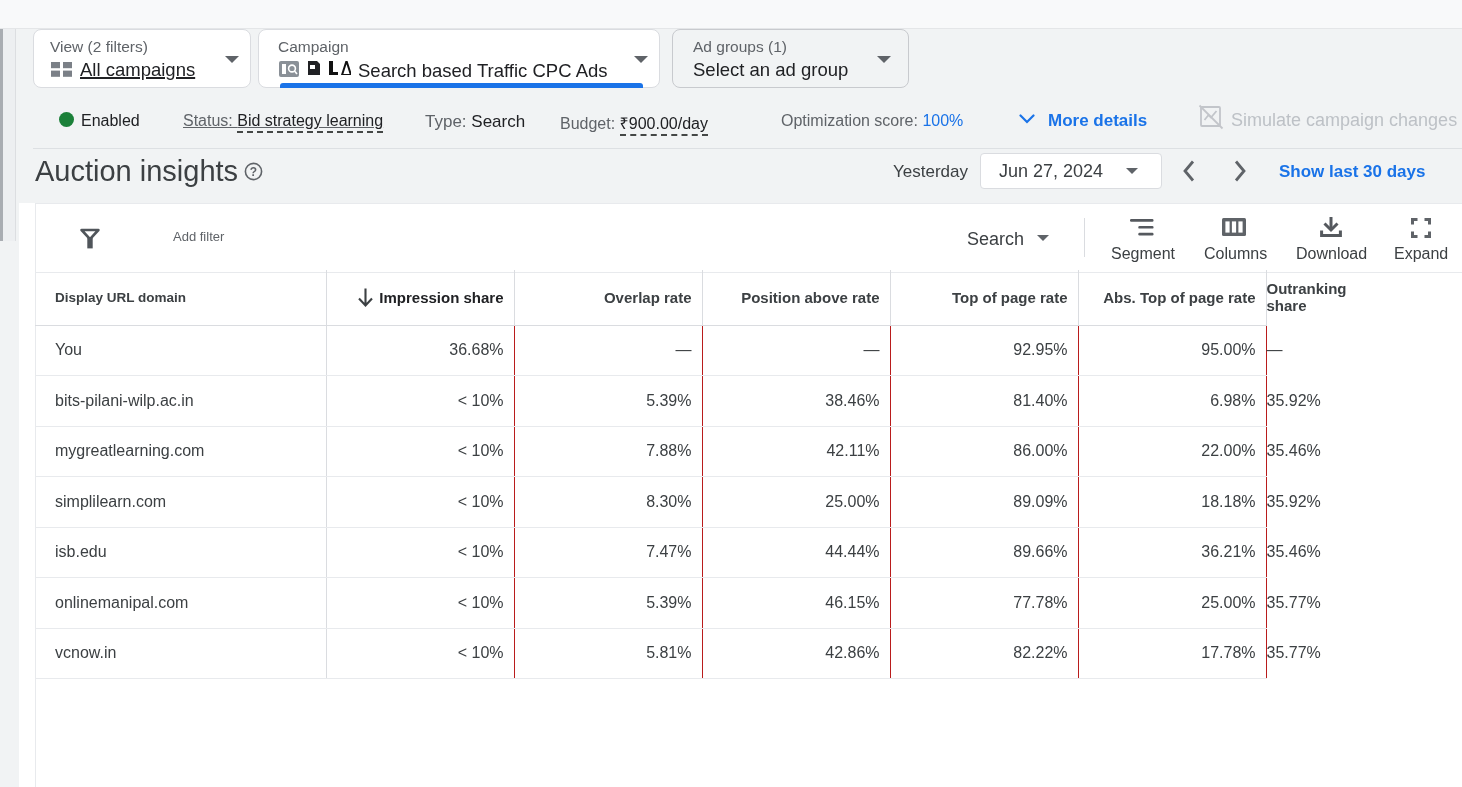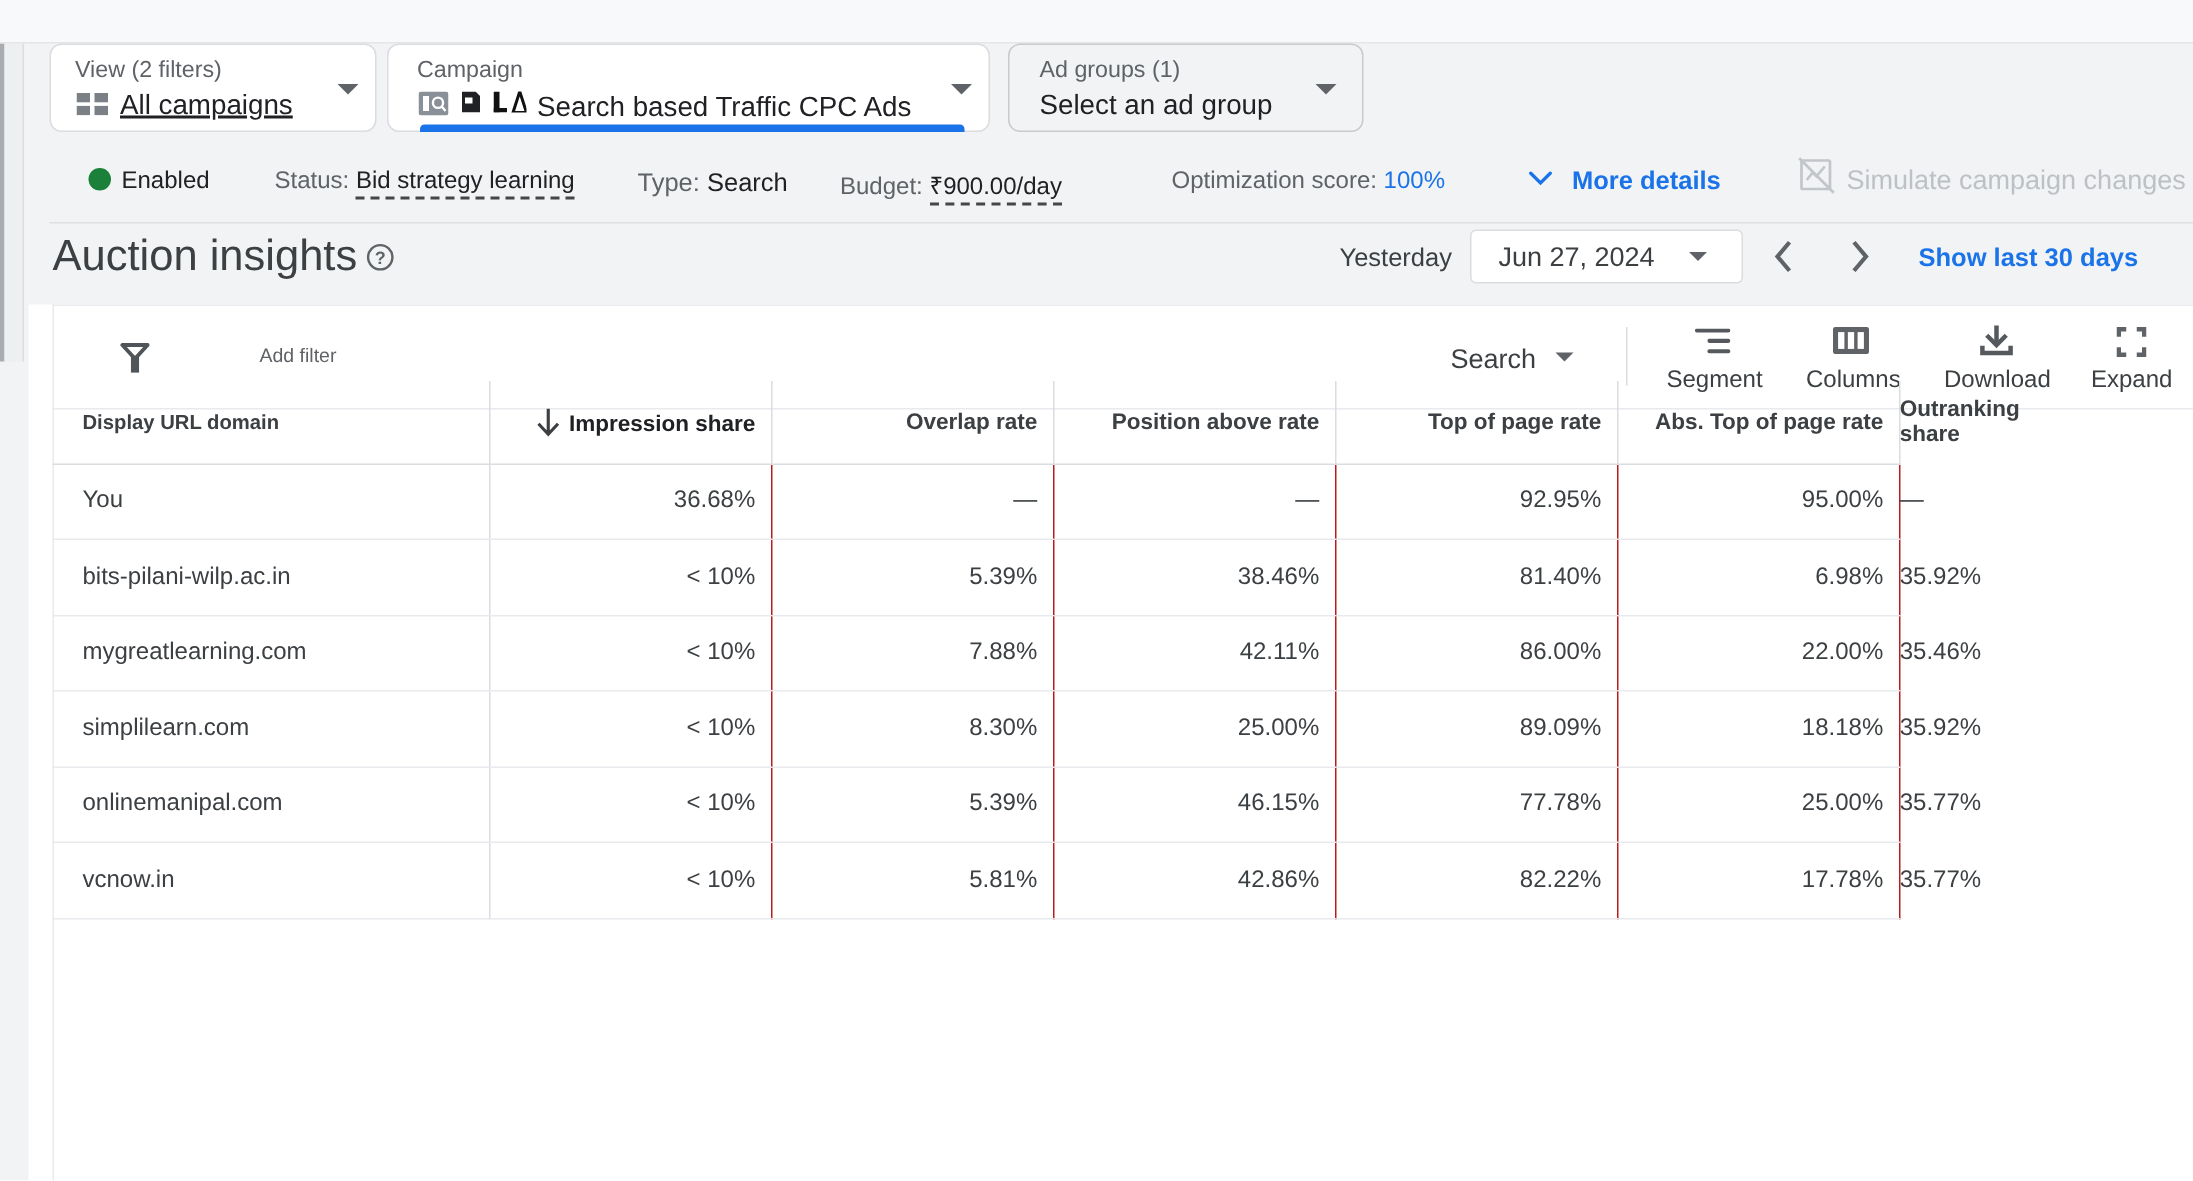--- a/index.html
+++ b/index.html
@@ -58,21 +58,21 @@
 <div class="abs" style="left:358px;top:60px;font-size:18.5px;color:#202124;">Search based Traffic CPC Ads</div>
 <div class="abs" style="left:634px;top:56px;width:0;height:0;border-left:7px solid transparent;border-right:7px solid transparent;border-top:7px solid #5f6368;"></div>
 
 <div class="abs" style="left:672px;top:29px;width:237px;height:59px;background:#f1f3f4;border:1px solid #c8cace;border-radius:8px;"></div>
 <div class="abs gray" style="left:693px;top:38px;font-size:15.5px;">Ad groups (1)</div>
 <div class="abs" style="left:693px;top:59px;font-size:18.5px;color:#202124;">Select an ad group</div>
 <div class="abs" style="left:877px;top:56px;width:0;height:0;border-left:7px solid transparent;border-right:7px solid transparent;border-top:7px solid #5f6368;"></div>
 
 <div class="abs" style="left:59px;top:112px;width:15px;height:15px;border-radius:50%;background:#1b8039;"></div>
 <div class="abs" style="left:81px;top:112px;font-size:16px;color:#202124;">Enabled</div>
-<div class="abs gray" style="left:183px;top:112px;font-size:16px;">Status: <span style="color:#202124;border-bottom:2px dashed #444746;padding-bottom:2px;">Bid strategy learning</span></div>
+<div class="abs gray" style="left:183px;top:112px;font-size:16px;text-decoration:underline;">Status: <span style="color:#202124;border-bottom:2px dashed #444746;padding-bottom:2px;">Bid strategy learning</span></div>
 <div class="abs gray" style="left:425px;top:112px;font-size:17px;">Type: <span style="color:#202124;">Search</span></div>
 <div class="abs gray" style="left:560px;top:112px;font-size:16px;">Budget: <span style="color:#202124;border-bottom:2px dashed #444746;padding-bottom:2px;">₹900.00/day</span></div>
 <div class="abs gray" style="left:781px;top:112px;font-size:16px;">Optimization score: <span class="blue">100%</span></div>
 <svg class="abs" style="left:1019px;top:114px;" width="16" height="10" viewBox="0 0 16 10">
   <path d="M1.5 1.5 L8 8 L14.5 1.5" fill="none" stroke="#1a73e8" stroke-width="2.2" stroke-linecap="round"></path>
 </svg>
 <div class="abs" style="left:1048px;top:111px;font-size:17px;color:#1a73e8;font-weight:700;">More details</div>
 <svg class="abs" style="left:1198px;top:104px;" width="26" height="26" viewBox="0 0 26 26">
   <rect x="3" y="3" width="19" height="19" rx="1" fill="none" stroke="#c2c5ca" stroke-width="1.8"></rect>
   <path d="M6.5 16 L10.5 11 L13 13.5 L18.5 7" fill="none" stroke="#c2c5ca" stroke-width="1.8"></path>
@@ -134,21 +134,21 @@
 </svg>
 <div class="abs dark" style="left:1296px;top:245px;font-size:16px;">Download</div>
 
 <svg class="abs" style="left:1411px;top:218px;" width="20" height="20" viewBox="0 0 20 20">
   <path d="M1.5 6.5 V1.5 H6.5 M13.5 1.5 H18.5 V6.5 M18.5 13.5 V18.5 H13.5 M6.5 18.5 H1.5 V13.5" fill="none" stroke="#5f6368" stroke-width="3"></path>
 </svg>
 <div class="abs dark" style="left:1394px;top:245px;font-size:16px;">Expand</div>
 
 <div class="abs" style="left:35px;top:272px;width:1427px;height:1px;background:#e8eaed;"></div>
 
-<table class="abs" style="left:35px;top:254px;width:1131px;border-collapse:collapse;table-layout:fixed;font-size:16px;color:#3c4043;">
+<table class="abs" style="left:35px;top:270px;width:1131px;border-collapse:collapse;table-layout:fixed;font-size:16px;color:#3c4043;">
   <colgroup>
     <col style="width:291px">
       <col style="width:188px">
       <col style="width:188px">
     <col style="width:188px">
       <col style="width:188px">
       <col style="width:188px">
       <col>
   </colgroup>
   <tbody>
@@ -193,20 +193,29 @@
   <tr style="height:50.5px;">
         <td class="c1">simplilearn.com</td>
         <td class="cn">&lt; 10%</td>
         <td class="cn">8.30%</td>
         <td class="cn">25.00%</td>
         <td class="cn">89.09%</td>
         <td class="cn">18.18%</td>
         <td class="cl">35.92%</td>
       </tr>
   <tr style="height:50.5px;">
+        <td class="c1">isb.edu</td>
+        <td class="cn">&lt; 10%</td>
+        <td class="cn">7.47%</td>
+        <td class="cn">44.44%</td>
+        <td class="cn">89.66%</td>
+        <td class="cn">36.21%</td>
+        <td class="cl">35.46%</td>
+      </tr>
+  <tr style="height:50.5px;">
         <td class="c1">onlinemanipal.com</td>
         <td class="cn">&lt; 10%</td>
         <td class="cn">5.39%</td>
         <td class="cn">46.15%</td>
         <td class="cn">77.78%</td>
         <td class="cn">25.00%</td>
         <td class="cl">35.77%</td>
       </tr>
   <tr style="height:50.5px;">
         <td class="c1">vcnow.in</td>

